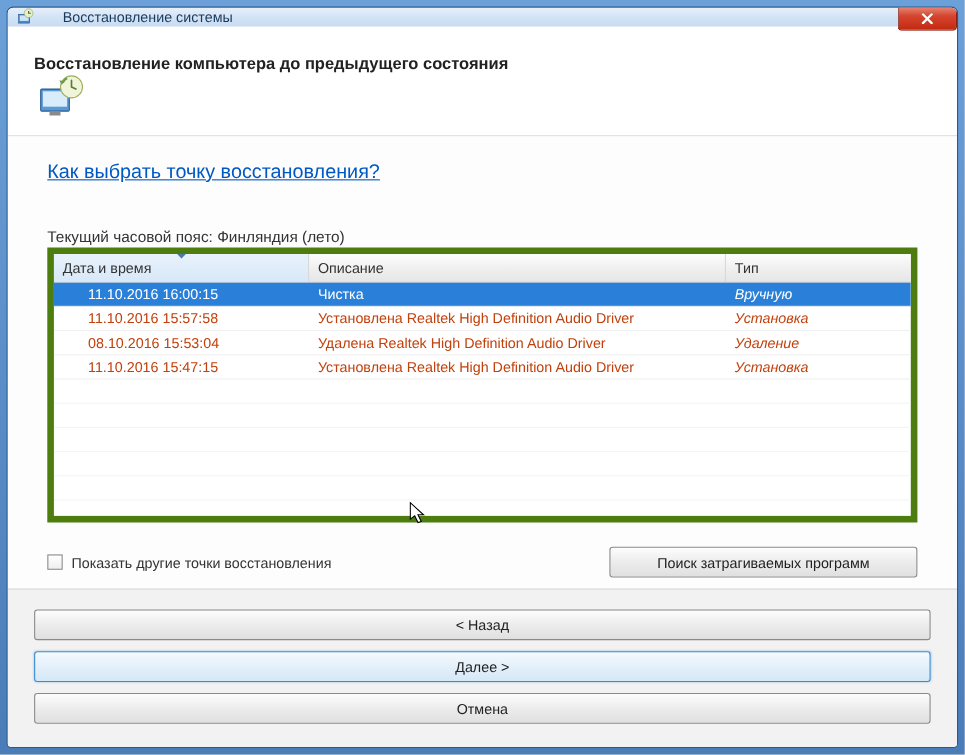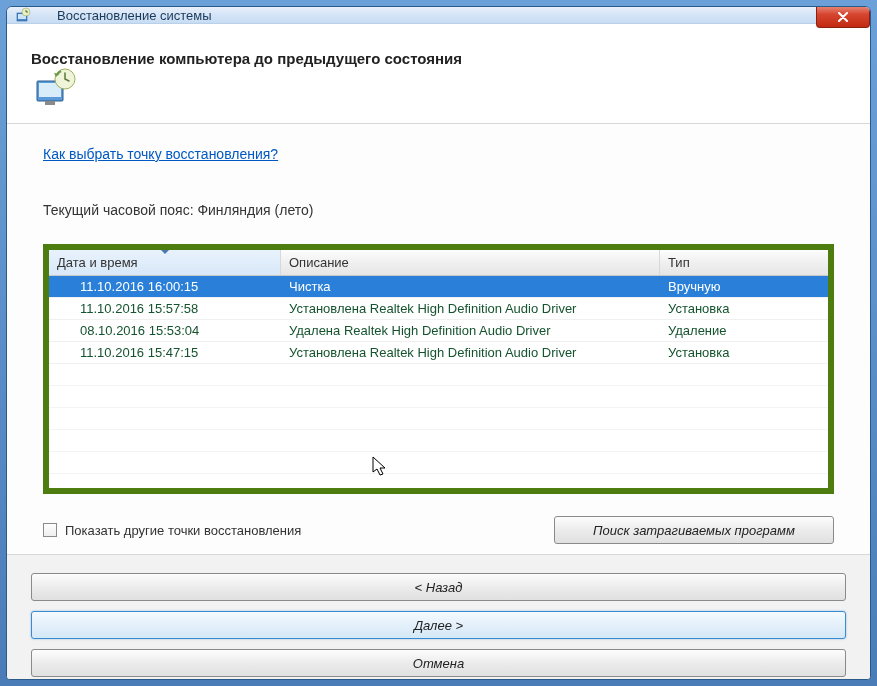--- a/index.html
+++ b/index.html
@@ -90,28 +90,28 @@
     .content {
       flex: 1;
       padding: 22px 36px 10px 36px;
       background: #fdfdfd;
       display: flex;
       flex-direction: column;
     }
     .help-link {
       color: #0058c4;
       text-decoration: underline;
-      font-size: 14px;
+      font-size: 18px;
       margin-bottom: 40px;
       cursor: pointer;
     }
     .timezone-label {
       color: #333;
       font-size: 14px;
-      margin-bottom: 26px;
+      margin-bottom: 2px;
     }
     .table-container {
       border: 6px solid #4d7c0f;
       background: #fff;
       height: 250px;
       overflow: hidden;
     }
     .table-header {
       display: flex;
       background: linear-gradient(to bottom, #fdfdfd 0%, #f0f0f0 50%, #e6e6e6 100%);
@@ -144,34 +144,34 @@
     .col-date { width: 232px; }
     .col-desc { flex: 1; }
     .col-type { width: 168px; border-right: none; }
     .table-body { }
     .tr {
       display: flex;
       height: 22px;
       align-items: center;
       border-bottom: 1px solid #f0f0f0;
       font-size: 13px;
-      color: #14532d;
+      color: #c2410c;
     }
     .tr.selected {
       background: #2a80d8;
       color: #fff;
     }
     .td {
       padding: 2px 8px;
       overflow: hidden;
       white-space: nowrap;
     }
     .td.col-date { width: 232px; padding-left: 31px; }
     .td.col-desc { flex: 1; }
-    .td.col-type { width: 168px; }
+    .td.col-type { width: 168px; font-style: italic; }
     .tr.empty { border-bottom: 1px solid #f4f4f4; }
     .below-table {
       display: flex;
       justify-content: space-between;
       align-items: center;
       margin-top: 22px;
     }
     .checkbox-row {
       display: flex;
       align-items: center;
@@ -192,21 +192,20 @@
       height: 28px;
       background: linear-gradient(to bottom, #fdfdfd 0%, #ececec 50%, #e0e0e0 100%);
       border: 1px solid #8a8a8a;
       border-radius: 3px;
       font-size: 13px;
       color: #222;
       cursor: pointer;
       display: inline-flex;
       align-items: center;
       justify-content: center;
-      font-style: italic;
     }
     .btn.wide { min-width: 280px; }
     .btn.highlighted {
       border: 1px solid #3a8ad0;
       box-shadow: 0 0 2px rgba(58,138,208,0.6);
       background: linear-gradient(to bottom, #f4faff 0%, #e4f0fa 50%, #d4e8f6 100%);
     }
     .footer {
       padding: 18px 24px 22px 24px;
       display: flex;

